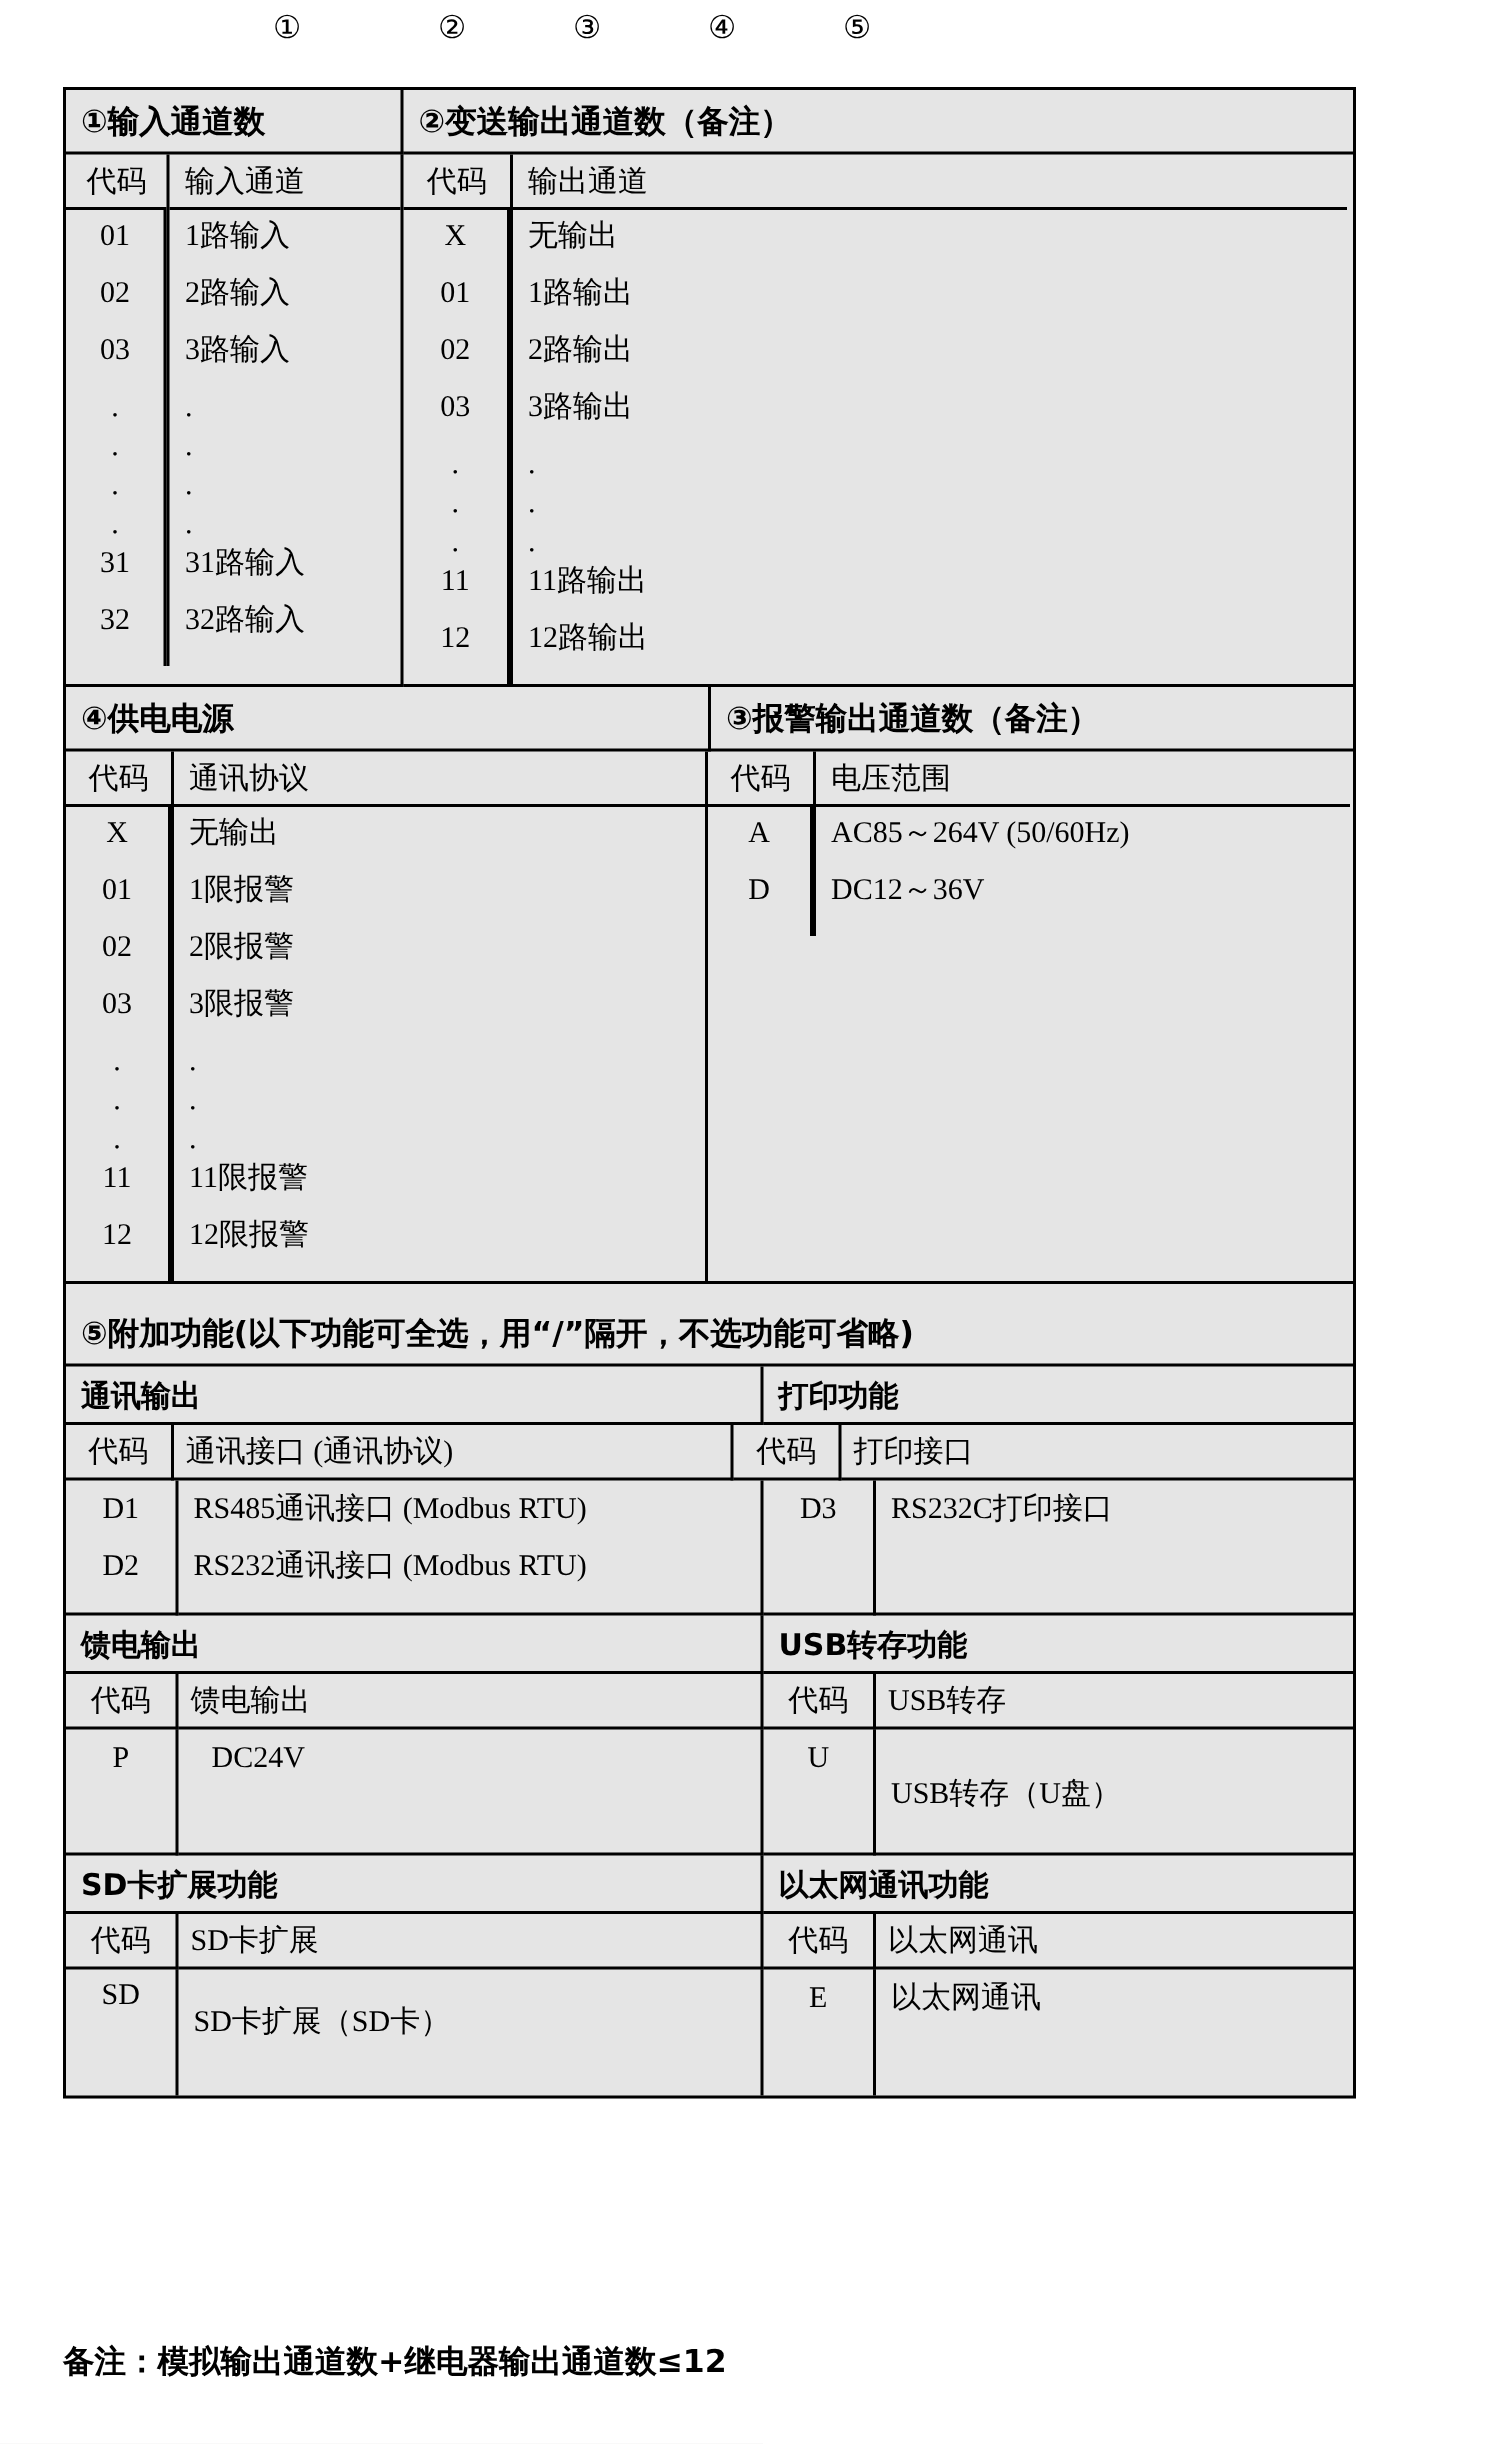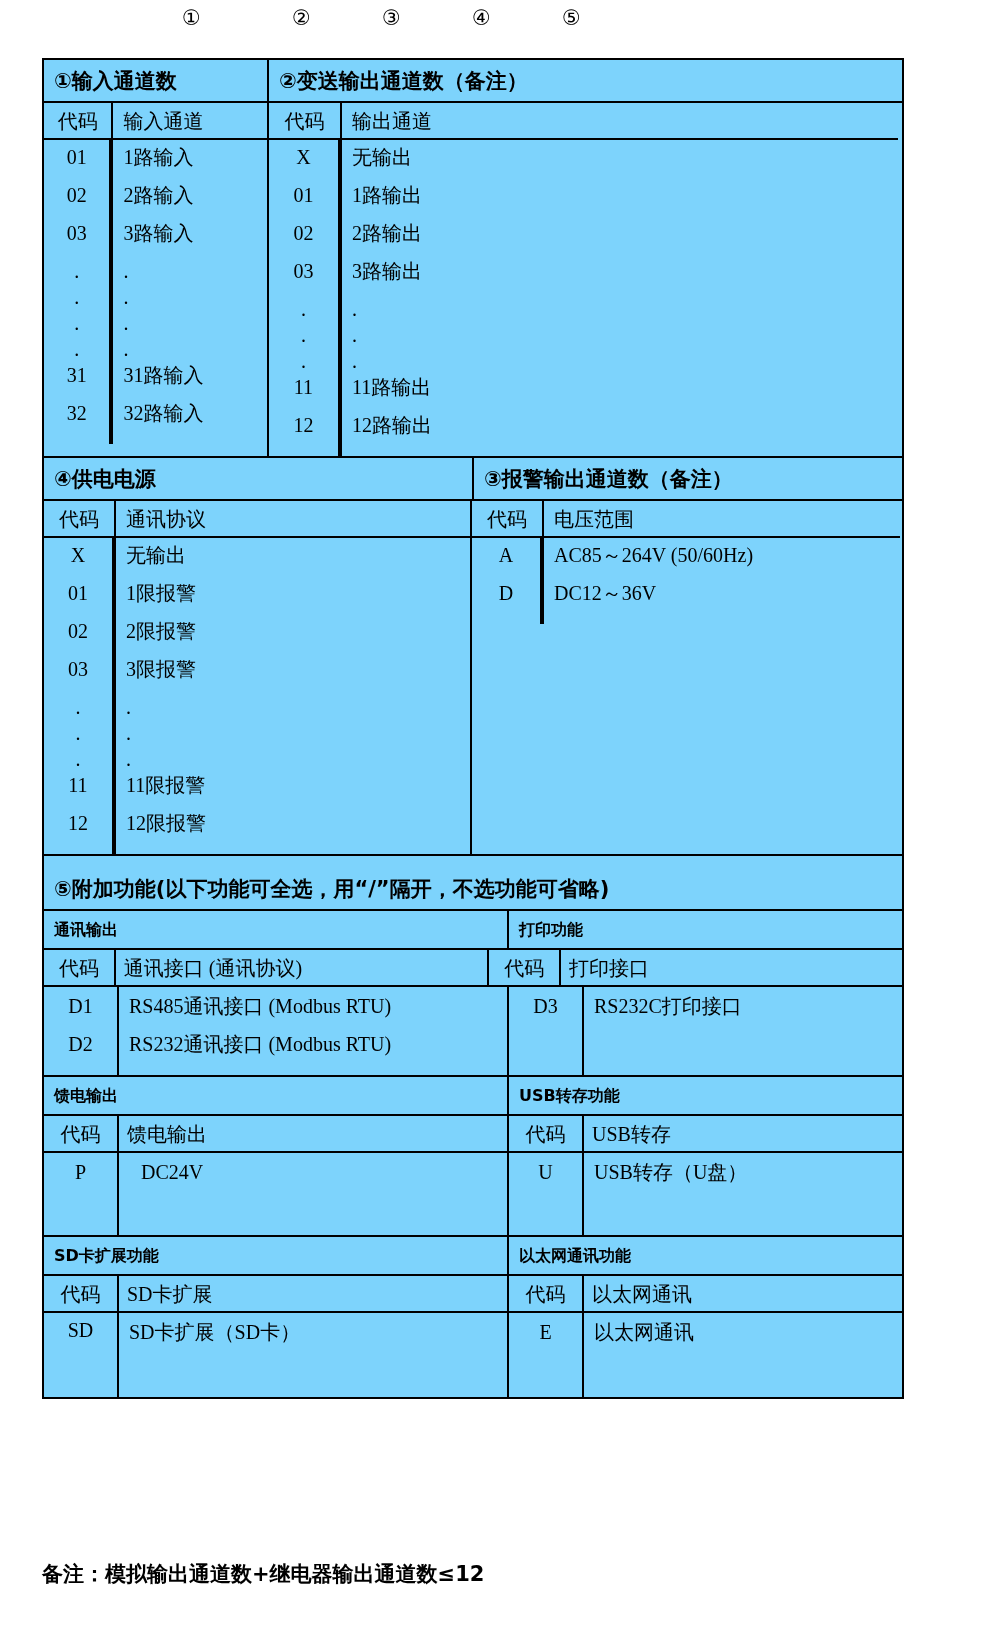--- a/index.html
+++ b/index.html
@@ -37,21 +37,21 @@
   }
 
   
   .frame {
     position: absolute;
     left: 42px;
     top: 58px;
     width: 862px;
     border: 2px solid #000;
     box-sizing: border-box;
-    background: #7dd3fc;
+    background: #e5e5e5;
   }
 
   .row {
     display: flex;
   }
   .cell {
     box-sizing: border-box;
     border-right: 2px solid #000;
     border-bottom: 2px solid #000;
   }
@@ -70,21 +70,21 @@
   }
   .subhdr {
     font-size: 20px;
     padding: 5px 8px 4px 8px;
     line-height: 26px;
     white-space: nowrap;
   }
   .bold-sub {
     font-family: "DejaVu Sans", sans-serif;
     font-weight: bold;
-    font-size: 16px;
+    font-size: 20px;
     padding: 6px 22px 5px 10px;
     line-height: 26px;
     white-space: nowrap;
   }
   .codecol {
     box-sizing: border-box;
     border-right: 2px solid #000;
     text-align: center;
     font-size: 20px;
     line-height: 26px;
@@ -345,21 +345,21 @@
         <div class="desccol" style="padding-top:6px;padding-left:22px;">
           <span class="lrow">DC24V</span>
         </div>
       </div>
       <div class="cell" style="width:75px;height:84px;">
         <div class="codecol" style="border-right:none;padding-top:6px;">
           <span class="lrow">U</span>
         </div>
       </div>
       <div class="cell" style="width:318px;height:84px;">
-        <div class="desccol" style="padding-top:6px;">
+        <div class="desccol" style="padding-top:6px;margin-top:24px;">
           <span class="lrow">USB转存（U盘）</span>
         </div>
       </div>
     </div>
 
     <div class="row">
       <div class="cell bold-sub" style="width:465px;">SD卡扩展功能</div>
       <div class="cell bold-sub" style="width:393px;">以太网通讯功能</div>
     </div>
 
@@ -370,21 +370,21 @@
       <div class="cell subhdr" style="width:318px;">以太网通讯</div>
     </div>
 
     <div class="row">
       <div class="cell noBottom" style="width:75px;height:84px;">
         <div class="codecol" style="border-right:none;padding-top:4px;">
           <span class="lrow">SD</span>
         </div>
       </div>
       <div class="cell noBottom" style="width:390px;height:84px;">
-        <div class="desccol" style="padding-top:6px;">
+        <div class="desccol" style="padding-top:22px;">
           <span class="lrow">SD卡扩展（SD卡）</span>
         </div>
       </div>
       <div class="cell noBottom" style="width:75px;height:84px;">
         <div class="codecol" style="border-right:none;padding-top:6px;">
           <span class="lrow">E</span>
         </div>
       </div>
       <div class="cell noBottom" style="width:318px;height:84px;">
         <div class="desccol" style="padding-top:6px;">

